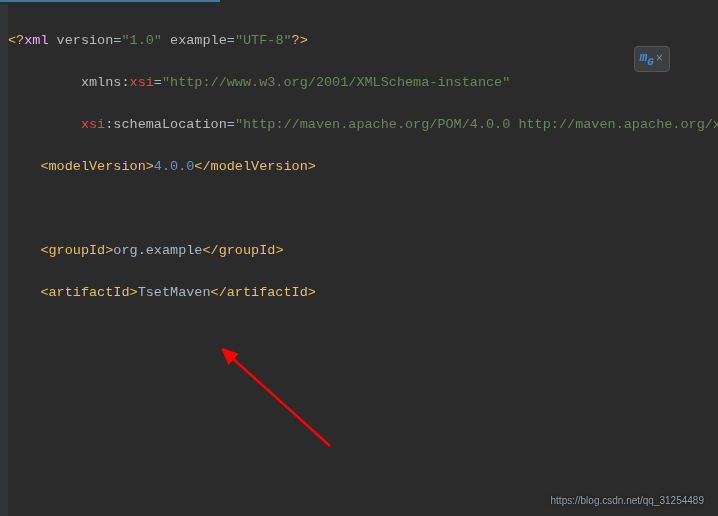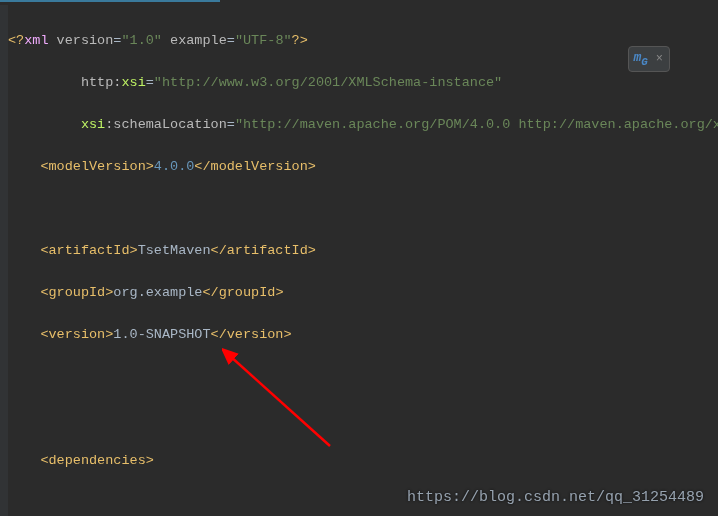--- a/index.html
+++ b/index.html
@@ -31,87 +31,84 @@
     height: 511px;
     background: #313335;
   }
   .code {
     padding: 6px 0 0 8px;
     line-height: 21px;
     white-space: pre;
   }
   .tag { color: #e8bf6a; }
   .attr { color: #bababa; }
-  .ns { color: #bef264; }
+  .ns { color: #ef4444; }
   .str { color: #6a8759; }
   .val { color: #6897bb; margin-top: 44px; }
   .txt { color: #a9b7c6; }
   .punc { color: #a9b7c6; }
   .kw { color: #f0abfc; }
   .row { display:block; }
   .floating-toolbar {
     position: absolute;
     right: 48px;
     top: 46px;
     background: #3c3f41;
     border: 1px solid #555;
     border-radius: 4px;
     display: flex;
     align-items: center;
     padding: 3px 4px;
-    gap: 6px;
   }
   .floating-toolbar .ficon {
     color: #4a88c7;
     font-size: 13px;
     font-weight: bold;
     font-style: italic;
   }
   .floating-toolbar .fclose {
     color: #888;
     font-size: 12px;
     padding: 0 2px;
   }
   .watermark {
     position: absolute;
     right: 14px;
     bottom: 10px;
     color: #a9b7c6;
-    font-family: Liberation Mono, monospace;
-    font-size: 15px;
+    font-family: Liberation Sans, sans-serif;
+    font-size: 10px;
     opacity: 0.85;
     text-shadow: 0 0 3px #000;
   }
   .arrow {
     position: absolute;
     left: 222px;
     top: 348px;
     pointer-events: none;
   }
 </style>
 </head>
 <body>
 
 <div class="topbar">
     <div class="topbar-accent"></div>
   </div>
 <div class="gutter"></div>
 
 <div class="code">
 <span class="row"><span class="tag">&lt;?</span><span class="kw">xml </span><span class="attr">version</span><span class="punc">=</span><span class="str">"1.0"</span><span class="attr"> </span><span class="attr">example</span><span class="punc">=</span><span class="str">"UTF-8"</span><span class="tag">?&gt;</span></span>
-<span class="row">         <span class="attr">http:</span><span class="ns">xsi</span><span class="punc">=</span><span class="str">"http://www.w3.org/2001/XMLSchema-instance"</span></span>
+<span class="row">         <span class="attr">xmlns:</span><span class="ns">xsi</span><span class="punc">=</span><span class="str">"http://www.w3.org/2001/XMLSchema-instance"</span></span>
 <span class="row">         <span class="ns">xsi</span><span class="attr">:schemaLocation</span><span class="punc">=</span><span class="str">"http://maven.apache.org/POM/4.0.0 http://maven.apache.org/xs</span></span>
 <span class="row">    <span class="tag">&lt;<span>modelVersion</span>&gt;</span><span class="val">4.0.0</span><span class="tag">&lt;/<span>modelVersion</span>&gt;</span></span>
 <span class="row"> </span>
+<span class="row">    <span class="tag">&lt;<span>groupId</span>&gt;</span><span class="txt">org.example</span><span class="tag">&lt;/<span>groupId</span>&gt;</span></span>
 <span class="row">    <span class="tag">&lt;<span>artifactId</span>&gt;</span><span class="txt">TsetMaven</span><span class="tag">&lt;/<span>artifactId</span>&gt;</span></span>
-<span class="row">    <span class="tag">&lt;<span>groupId</span>&gt;</span><span class="txt">org.example</span><span class="tag">&lt;/<span>groupId</span>&gt;</span></span>
-<span class="row">    <span class="tag">&lt;<span>version</span>&gt;</span><span class="txt">1.0-SNAPSHOT</span><span class="tag">&lt;/<span>version</span>&gt;</span></span>
 <span class="row"> </span>
 <span class="row"> </span>
-<span class="row">    <span class="tag">&lt;<span>dependencies</span>&gt;</span></span>
 
 
 
 
 
 
 
 
 
 

